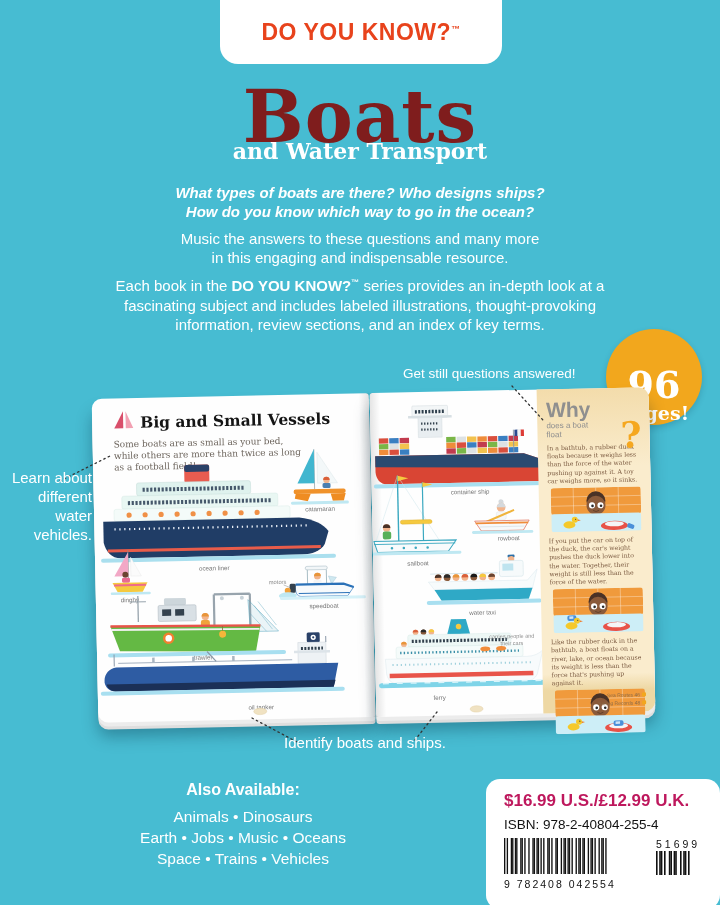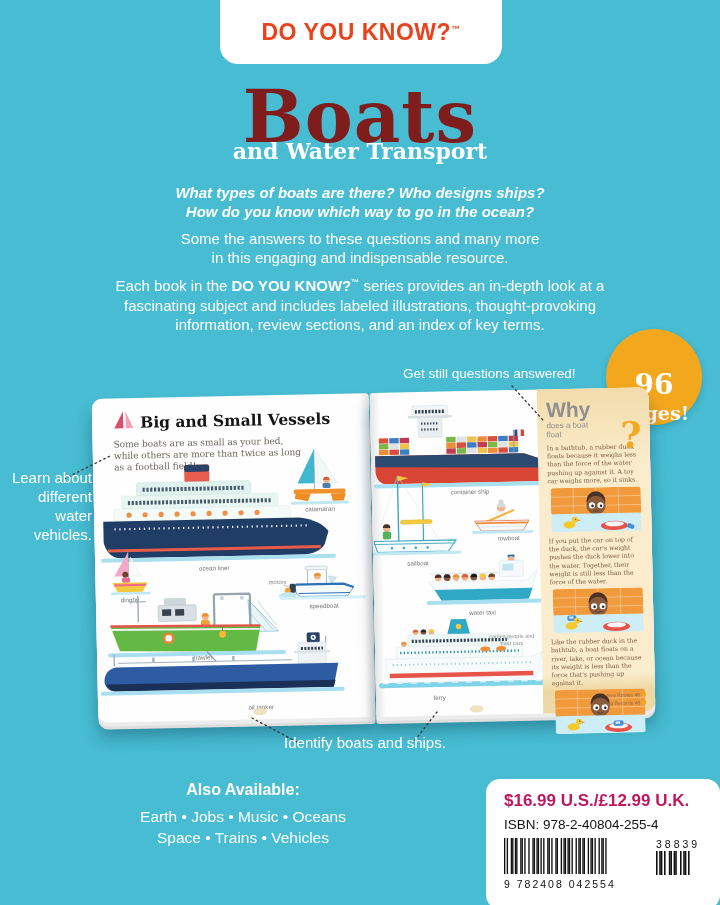--- a/index.html
+++ b/index.html
@@ -28,21 +28,21 @@
   
   .note{position:absolute;color:#fff;}
   .note-questions{left:403px;top:366px;font-size:13.5px;white-space:nowrap;}
   .note-learn{left:8px;top:468px;width:84px;text-align:right;font-size:15px;line-height:19px;}
   .note-identify{left:265px;top:734px;width:200px;text-align:center;font-size:15px;}
 
   .badge{position:absolute;left:606px;top:329px;width:96px;height:96px;border-radius:50%;
          background:#f2a71d;color:#fff;display:flex;flex-direction:column;align-items:center;
          justify-content:center;font-family:"DejaVu Serif",serif;font-weight:bold;
          box-shadow:0 3px 6px rgba(0,40,60,.18);}
-  .badge-number{font-size:28px;line-height:36px;margin-top:35px;}
+  .badge-number{font-size:38px;line-height:36px;margin-top:35px;}
   .badge-word{font-size:19px;line-height:20px;}
 
   
   .book{position:absolute;left:95px;top:393px;width:557px;height:324px;display:flex;
         transform:rotate(-1.2deg);}
   .page{position:relative;background:#fefefe;height:100%;}
   .page-left{width:277px;border-radius:10px 3px 3px 10px;margin-right:1px;
              box-shadow:0 4px 0 #ececec,0 7px 0 #dedede,0 14px 16px rgba(0,40,60,.35);}
   .page-right{width:279px;border-radius:3px 10px 10px 3px;
               box-shadow:0 4px 0 #ececec,0 7px 0 #dedede,0 14px 16px rgba(0,40,60,.35);}
@@ -95,21 +95,21 @@
     <div class="logo-text"><span>DO YOU KNOW?</span><sup>™</sup></div>
   </div>
   <div class="title">Boats</div>
   <div class="subtitle">and Water Transport</div>
 
   <div class="questions">
     <span>What types of boats are there? Who designs ships?</span><br>
     <span>How do you know which way to go in the ocean?</span>
   </div>
   <div class="lead">
-    <span>Some the answers to these questions and many more</span><br>
+    <span>Music the answers to these questions and many more</span><br>
     <span>in this engaging and indispensable resource.</span>
   </div>
   <div class="series">
     <span>Each book in the </span><b><span>DO YOU KNOW?</span><sup>™</sup></b><span> series provides an in-depth look at a fascinating subject and includes labeled illustrations, thought-provoking information, review sections, and an index of key terms.</span>
   </div>
 
   <div class="note note-questions">Get still questions answered!</div>
   <div class="badge">
     <div class="badge-number">96</div>
     <div class="badge-word">pages!</div>
@@ -504,20 +504,21 @@
       <line x1="252" y1="718" x2="297" y2="742"></line>
       <line x1="437" y1="712" x2="415" y2="740"></line>
     </g>
   </svg>
 
   <div class="note note-learn">Learn about different water vehicles.</div>
   <div class="note note-identify">Identify boats and ships.</div>
 
   <div class="also">
     <div class="also-heading">Also Available:</div>
+    <div class="also-line">Animals • Dinosaurs</div>
     <div class="also-line">Earth • Jobs • Music • Oceans</div>
     <div class="also-line">Space • Trains • Vehicles</div>
   </div>
 
   <div class="price-box">
     <div class="price">$16.99 U.S./£12.99 U.K.</div>
     <div class="isbn">ISBN: 978-2-40804-255-4</div>
     <div class="barcode-zone">
       <svg id="barcode-main" width="138" height="38" style="position:absolute;left:0;top:0;" fill="#111">
           <rect x="0" y="0" width="1.35" height="36"></rect>
@@ -555,21 +556,21 @@
           <rect x="83.69999999999996" y="0" width="1.35" height="36"></rect>
           <rect x="86.39999999999995" y="0" width="1.35" height="36"></rect>
           <rect x="87.74999999999994" y="0" width="1.35" height="36"></rect>
           <rect x="90.44999999999993" y="0" width="1.35" height="36"></rect>
           <rect x="94.49999999999991" y="0" width="1.35" height="36"></rect>
           <rect x="97.1999999999999" y="0" width="1.35" height="36"></rect>
           <rect x="98.5499999999999" y="0" width="1.35" height="36"></rect>
           <rect x="101.24999999999989" y="0" width="1.35" height="36"></rect>
         </svg>
       <div class="barcode-digits">9 782408 042554</div>
-      <div class="addon-digits">38839</div>
+      <div class="addon-digits">51699</div>
       <svg id="barcode-addon" width="60" height="26" style="position:absolute;left:152px;top:13px;" fill="#111">
           <rect x="0" y="0" width="1.6" height="24"></rect>
           <rect x="3.2" y="0" width="1.6" height="24"></rect>
           <rect x="4.800000000000001" y="0" width="1.6" height="24"></rect>
           <rect x="8" y="0" width="1.6" height="24"></rect>
           <rect x="12.799999999999999" y="0" width="1.6" height="24"></rect>
           <rect x="14.399999999999999" y="0" width="1.6" height="24"></rect>
           <rect x="17.599999999999998" y="0" width="1.6" height="24"></rect>
           <rect x="19.2" y="0" width="1.6" height="24"></rect>
           <rect x="24.000000000000004" y="0" width="1.6" height="24"></rect>

